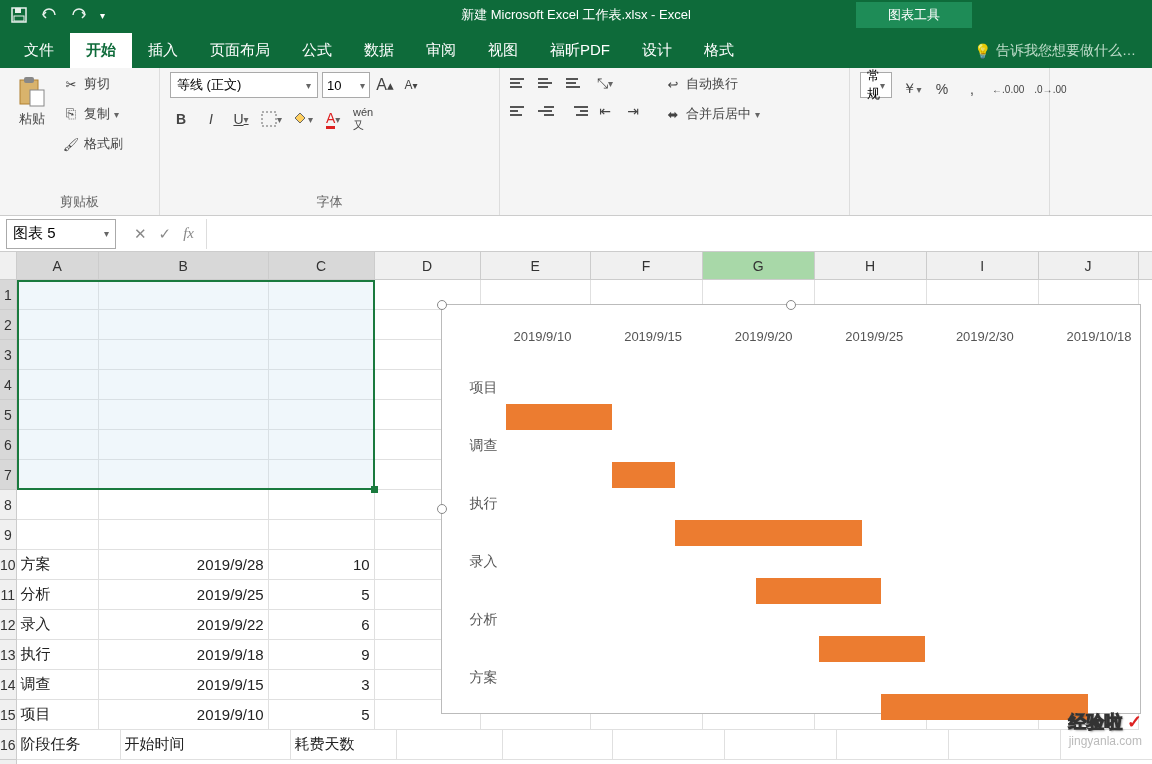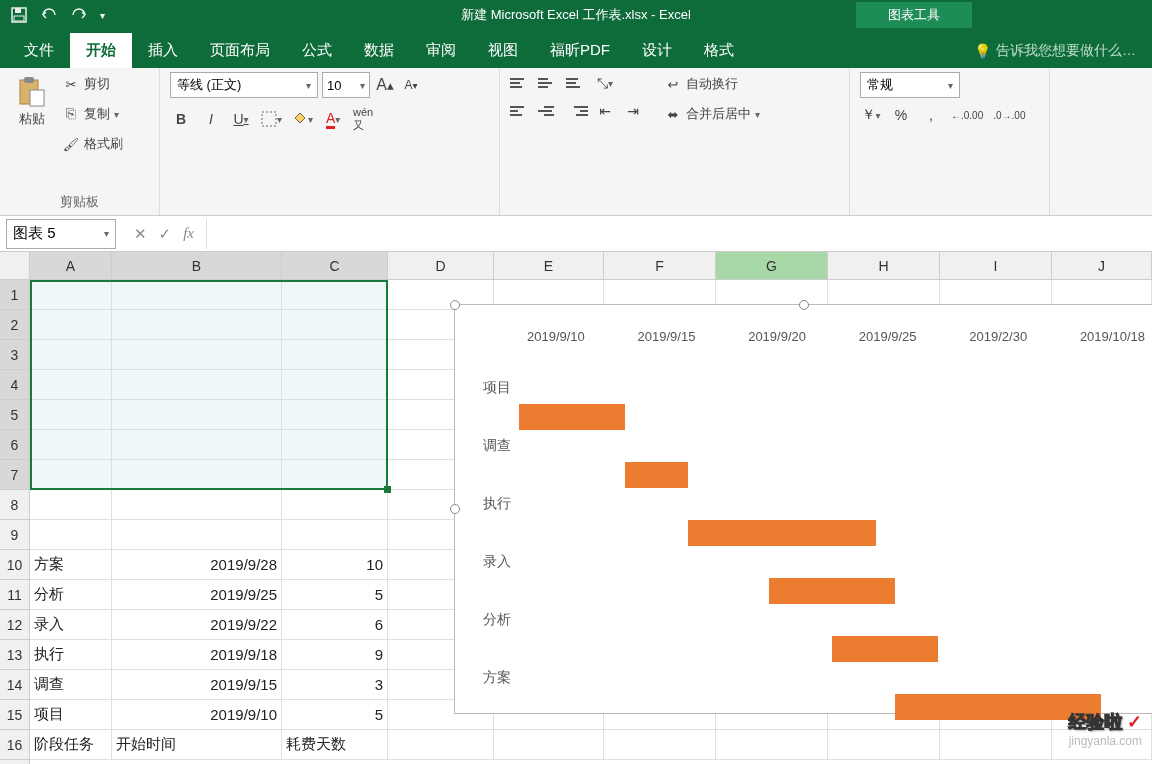--- a/index.html
+++ b/index.html
@@ -215,20 +215,21 @@
             </svg>
             <span class="caret">▾</span>
           </span>
         <span class="fmt-btn">
             <span style="color:#d22;border-bottom:3px solid #d22">A</span>
             <span class="caret">▾</span>
           </span>
         <span class="fmt-btn" style="font-size:11px">wén<br>又</span>
       </div>
     </div>
+    <div class="group-label">字体</div>
   </div>
 
   <div class="group" style="width:350px">
     <div class="group-body">
       <div class="align-grid">
         <div class="align-row">
           <span class="align-btn">
               <span style="width:14px"></span>
               <span style="width:10px"></span>
               <span style="width:12px"></span>
@@ -273,21 +274,21 @@
         <div class="small-btn">
             <span class="small-icon">⬌</span>
             <span>合并后居中</span>
             <span class="caret">▾</span>
           </div>
       </div>
     </div>
   </div>
 
   <div class="group" style="width:200px">
-    <div class="group-body" style="flex-direction:column;gap:0">
+    <div class="group-body" style="gap:9px">
       <div class="num-fmt">
           <span>常规</span>
           <span class="caret">▾</span>
         </div>
       <div class="btn-row">
         <span class="fmt-btn">
             <span>￥</span>
             <span class="caret">▾</span>
           </span>
         <span class="fmt-btn">%</span>
@@ -523,21 +524,21 @@
           <div class="cell right" style="width: 106px;">5</div>
           <div class="cell" style="width: 106px;"></div>
           <div class="cell" style="width: 110px;"></div>
           <div class="cell" style="width: 112px;"></div>
           <div class="cell" style="width: 112px;"></div>
           <div class="cell" style="width: 112px;"></div>
           <div class="cell" style="width: 112px;"></div>
           <div class="cell" style="width: 100px;"></div>
         </div>
         <div class="cell-row">
-          <div class="cell" style="width: 82px;">阶段任务</div>
+          <div class="cell" style="width: 104px;">阶段任务</div>
           <div class="cell" style="width: 170px;">开始时间</div>
           <div class="cell" style="width: 106px;">耗费天数</div>
           <div class="cell" style="width: 106px;"></div>
           <div class="cell" style="width: 110px;"></div>
           <div class="cell" style="width: 112px;"></div>
           <div class="cell" style="width: 112px;"></div>
           <div class="cell" style="width: 112px;"></div>
           <div class="cell" style="width: 112px;"></div>
           <div class="cell" style="width: 100px;"></div>
         </div>

